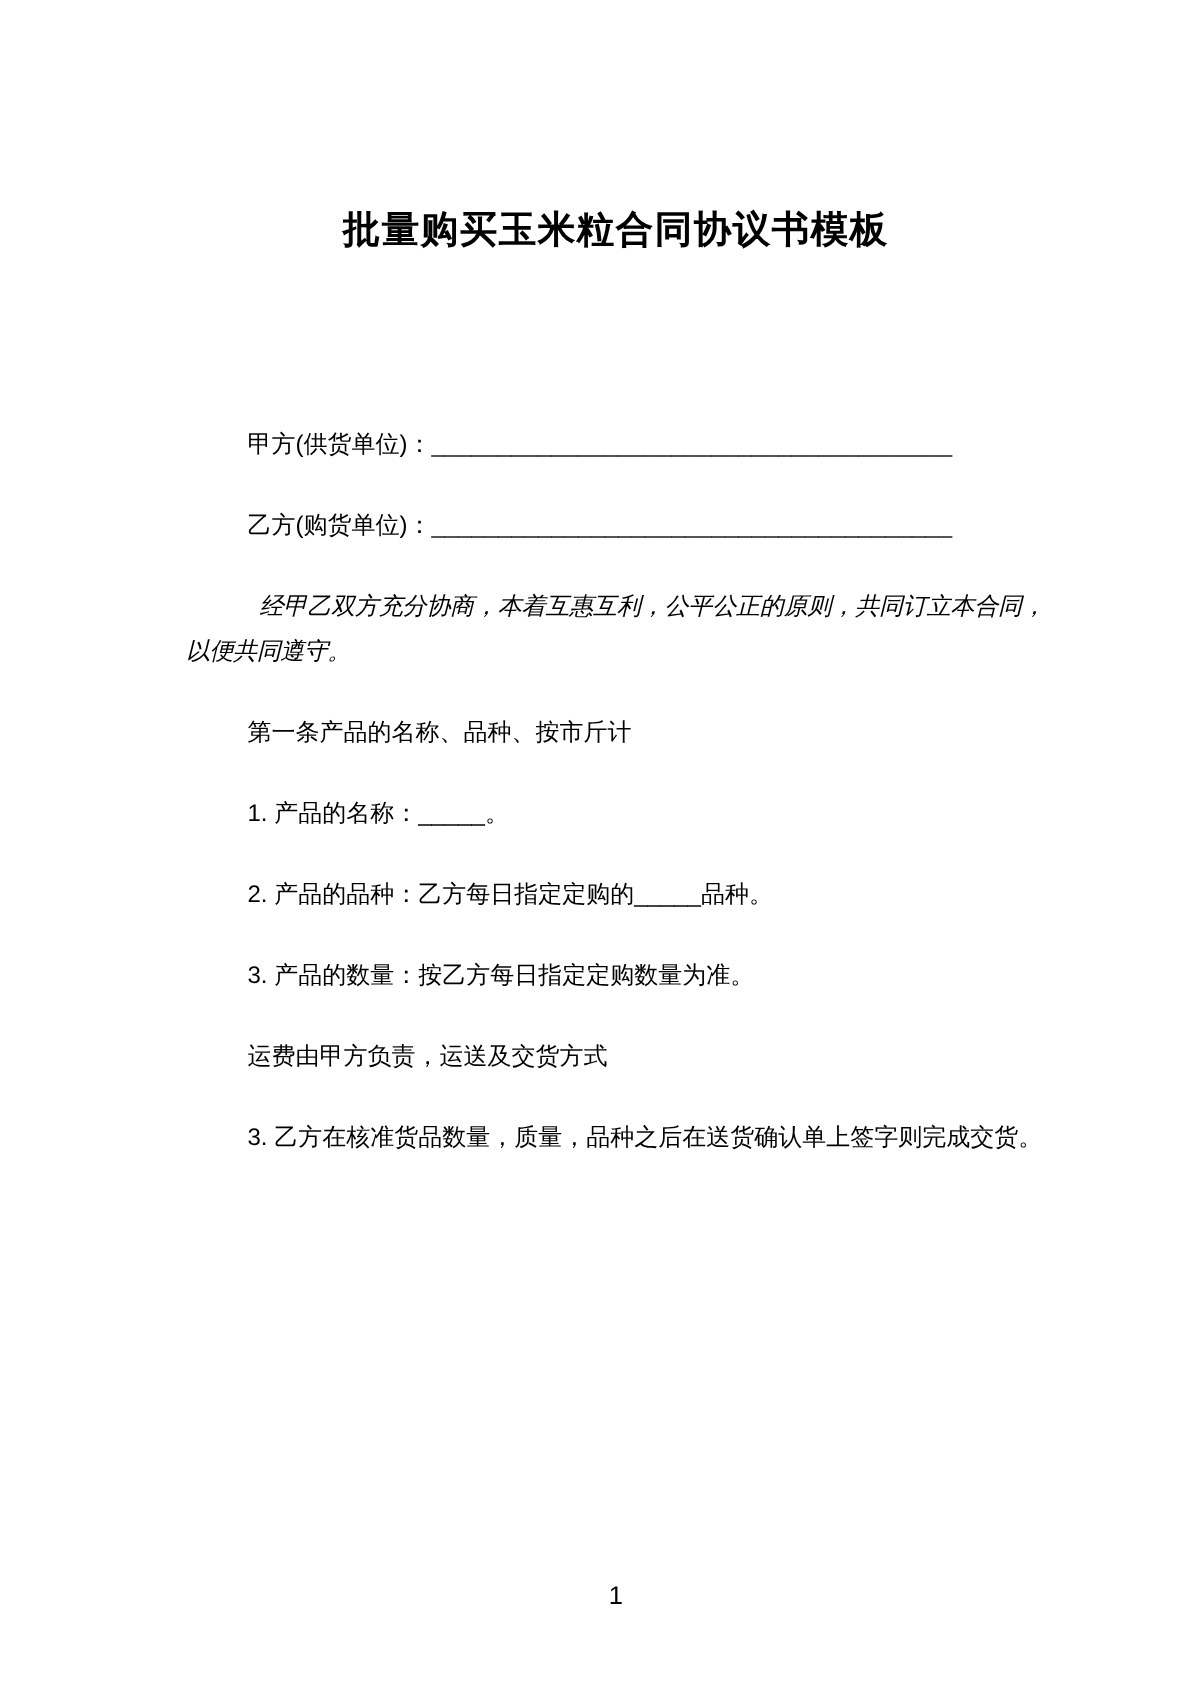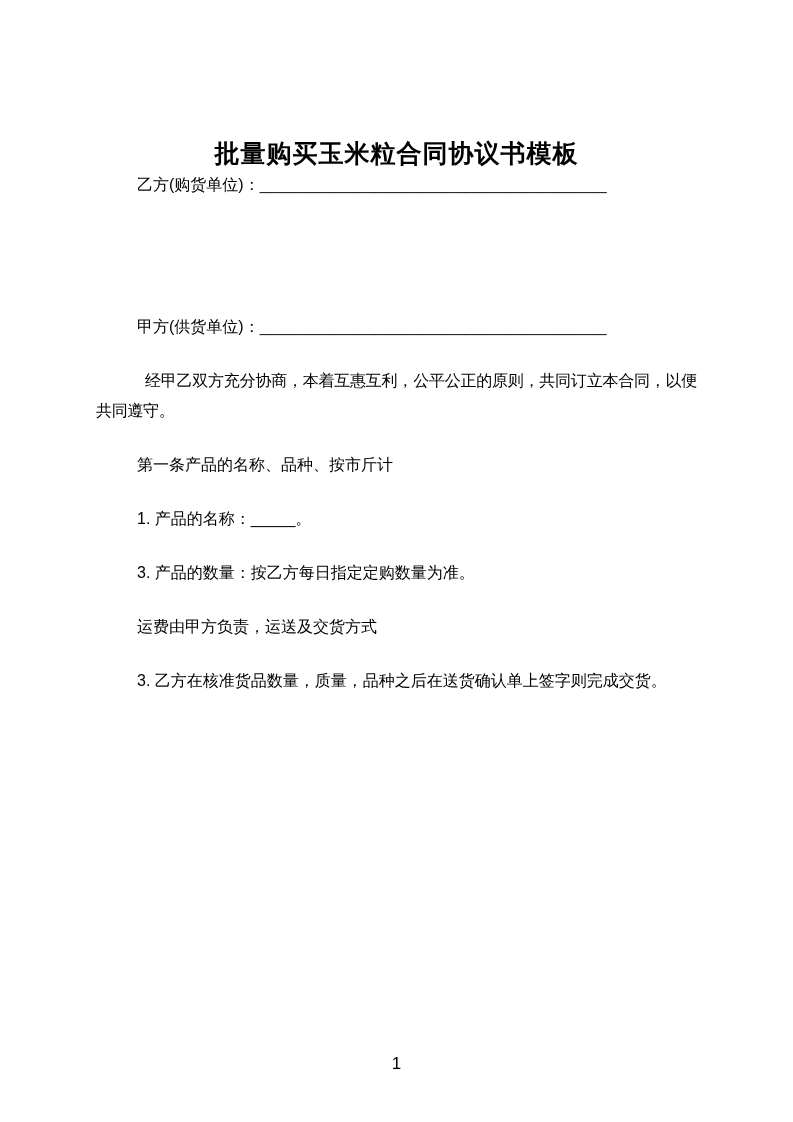--- a/index.html
+++ b/index.html
@@ -10,38 +10,39 @@
     position: relative;
     font-family: "Liberation Sans", "DejaVu Sans", sans-serif;
     color: #000000;
     overflow: hidden;
   }
   .page {
     position: absolute;
     inset: 0;
     background: #ffffff;
     padding: 136px 96px 0 96px;
+    margin-left: 28px;
   }
   .doc-title {
     font-size: 25px;
     font-weight: bold;
     text-align: center;
     line-height: 34px;
     letter-spacing: 1px;
     white-space: nowrap;
   }
   .body-text p {
     font-size: 16px;
     line-height: 30px;
     margin-bottom: 24px;
     text-align: justify;
   }
   .first-body { margin-top: 112px; }
   .indent-1 { text-indent: 41px; }
-  .indent-2 { text-indent: 49px; }
+  .indent-2 { text-indent: 49px; font-style: italic; }
   .intro { letter-spacing: -0.3px; }
   .wrap-item { letter-spacing: -0.3px; }
   .blank-line {
     letter-spacing: 0;
     white-space: nowrap;
     color: #1a1a1a;
   }
   .page-number {
     position: absolute;
     left: 0;
@@ -54,30 +55,31 @@
 </style>
 </head>
 <body>
 
 <div class="page">
 
   <h1 class="doc-title">批量购买玉米粒合同协议书模板</h1>
 
   <div class="body-text">
 
+    <p class="indent-1 first-body"><span>甲方(供货单位)：</span><span class="blank-line">_______________________________________</span></p>
+
     <p class="indent-1"><span>乙方(购货单位)：</span><span class="blank-line">_______________________________________</span></p>
-
-    <p class="indent-1 first-body"><span>甲方(供货单位)：</span><span class="blank-line">_______________________________________</span></p>
 
     <p class="indent-2 intro">经甲乙双方充分协商，本着互惠互利，公平公正的原则，共同订立本合同，以便共同遵守。</p>
 
     <p class="indent-1">第一条产品的名称、品种、按市斤计</p>
 
     <p class="indent-1">1. 产品的名称：_____。</p>
 
+    <p class="indent-1">2. 产品的品种：乙方每日指定定购的_____品种。</p>
 
     <p class="indent-1">3. 产品的数量：按乙方每日指定定购数量为准。</p>
 
 
 
     <p class="indent-1">运费由甲方负责，运送及交货方式</p>
 
 
     <p class="indent-1">3. 乙方在核准货品数量，质量，品种之后在送货确认单上签字则完成交货。</p>
 

